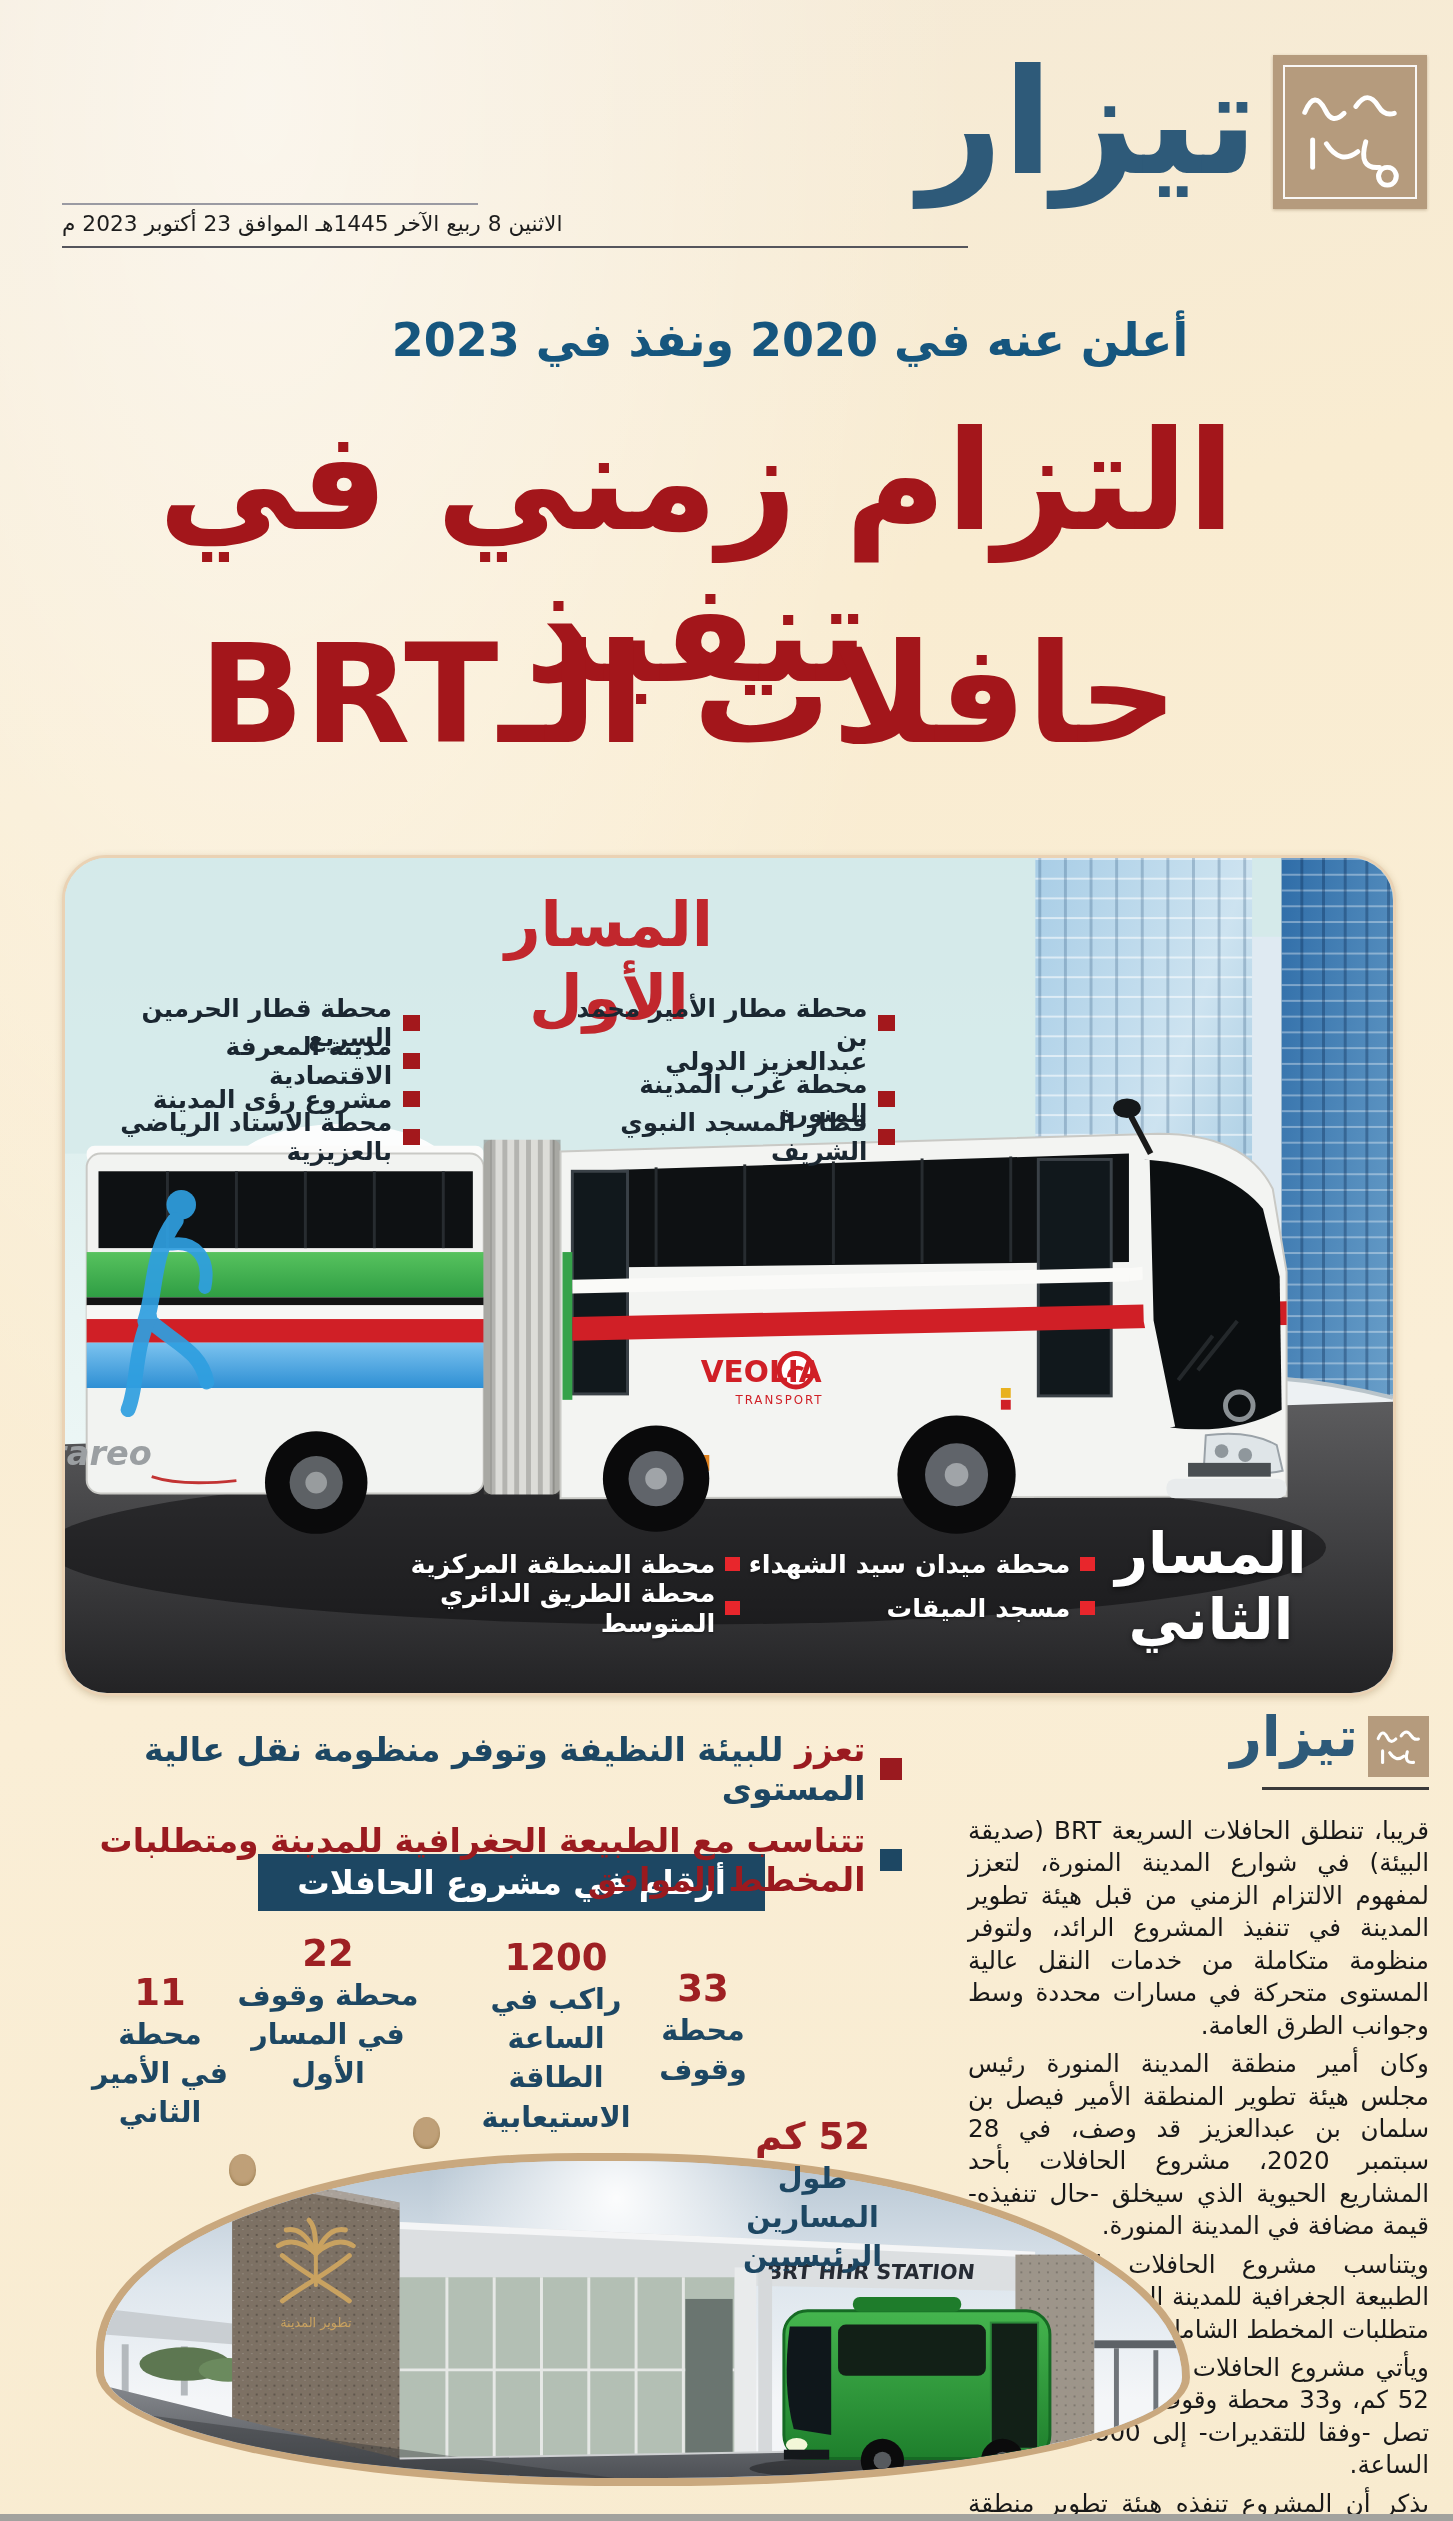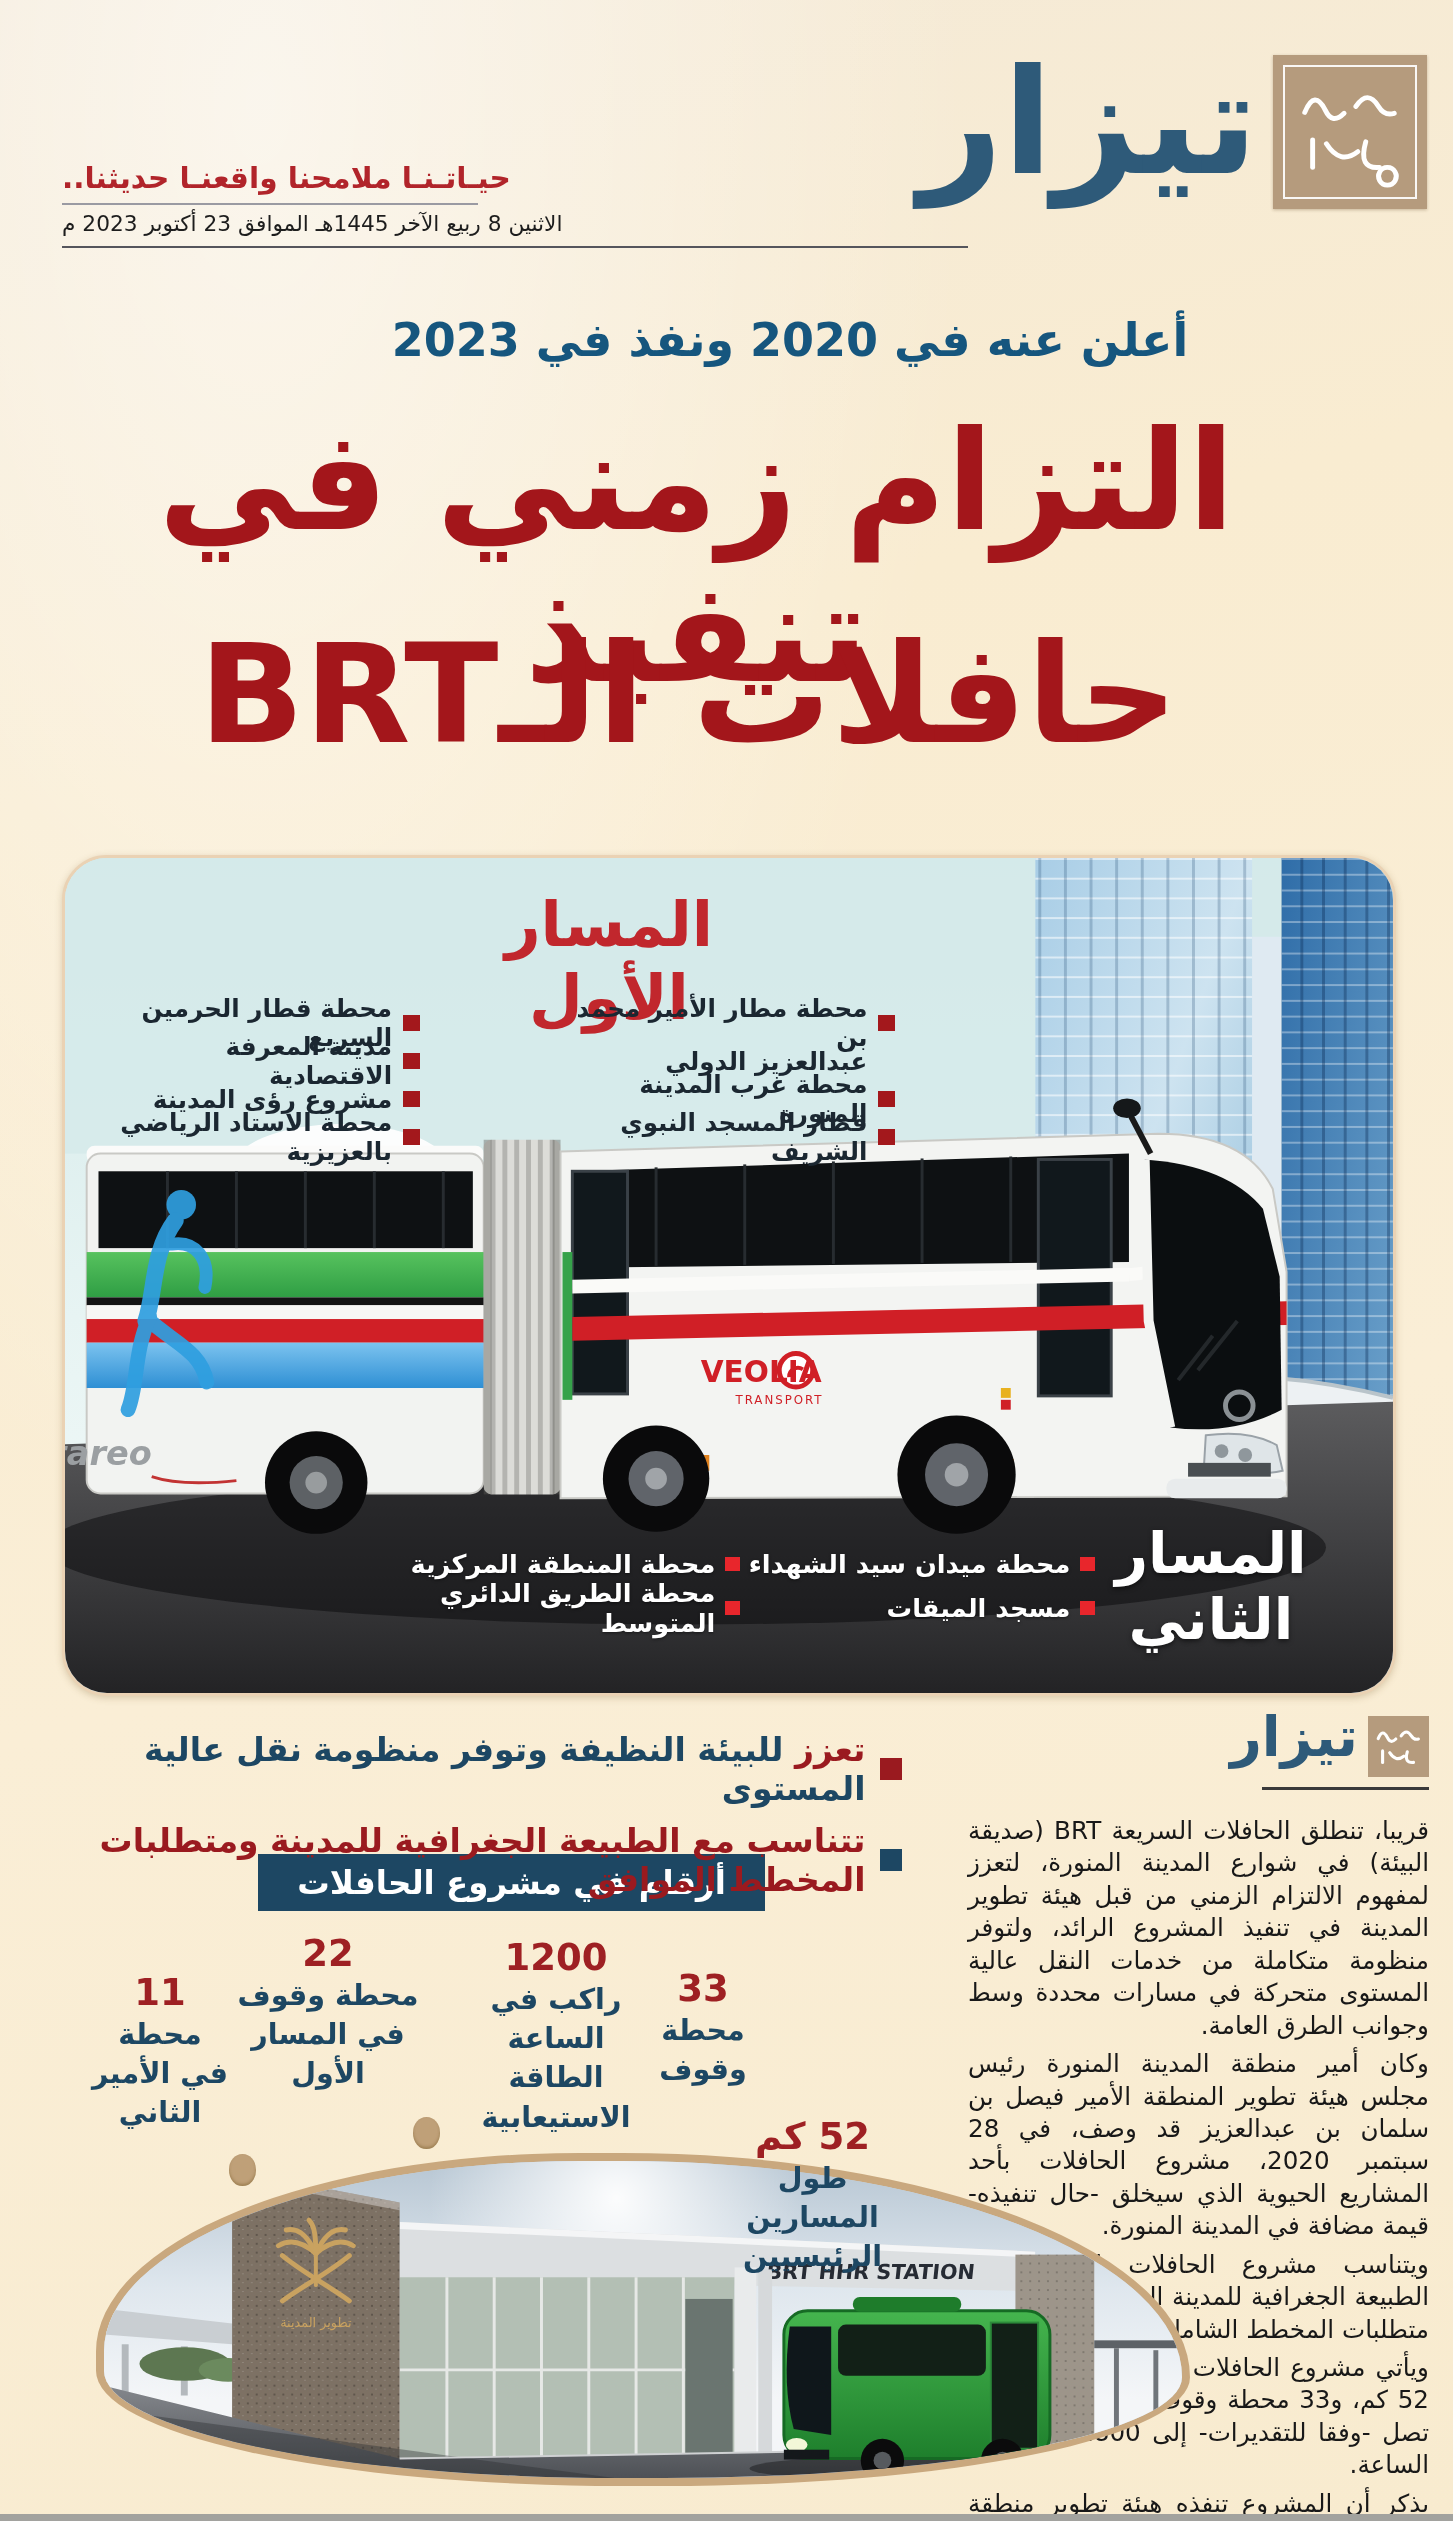--- a/index.html
+++ b/index.html
@@ -102,21 +102,20 @@
           <path d="M14,40 q10,-24 21,-2 q7,15 19,3"></path>
           <path d="M66,34 q12,-18 23,0 q6,10 16,7"></path>
           <path d="M22,96 l0,-28"></path>
           <path d="M36,72 q14,22 32,8"></path>
           <path d="M76,70 q-8,28 14,26"></path>
           <path d="M98,96 a9,9 0 1 0 0.1,0"></path>
         </g>
       </svg>
     </div>
   </div>
-  <div class="abs tagline">حيـاتـنـا ملامحنا  واقعنـا حديثنا..</div>
   <div class="abs rule-short"></div>
   <div class="abs date-line">الاثنين 8 ربيع الآخر 1445هـ الموافق 23 أكتوبر 2023 م</div>
   <div class="abs rule-long"></div>
 
   <div class="abs kicker">أعلن عنه في 2020 ونفذ في 2023</div>
   <div class="abs title1">التزام زمني في تنفيذ</div>
   <div class="abs title2">حافلات الـBRT</div>
 
   <div class="abs card1">
 

